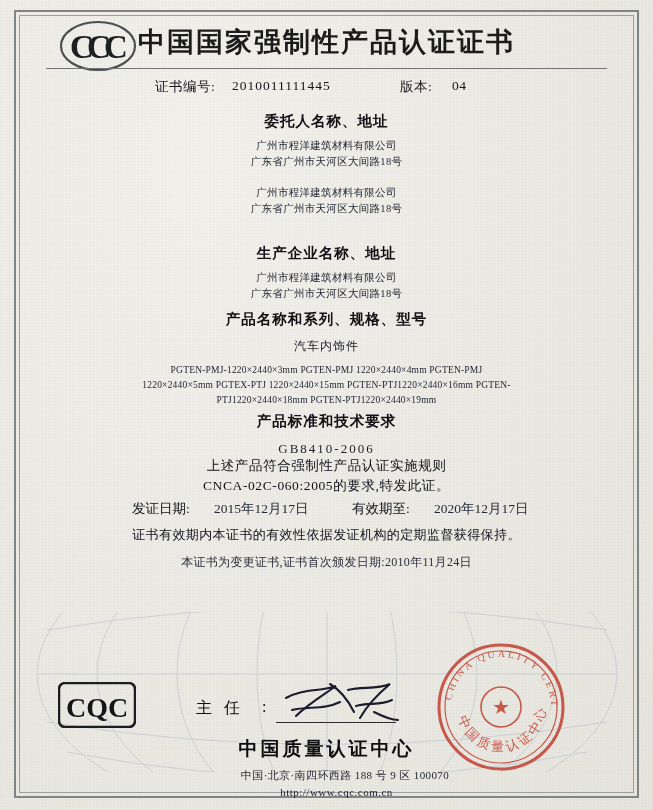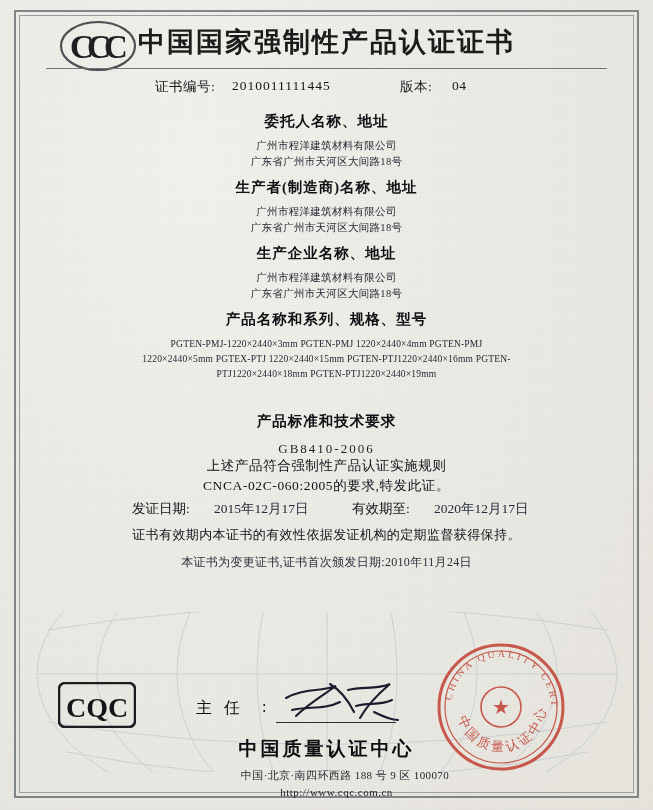--- a/index.html
+++ b/index.html
@@ -315,33 +315,33 @@
     <span class="version-value">04</span>
   </div>
 
   <div class="block" style="top:112px">
     <div class="sec-title">委托人名称、地址</div>
     <div class="sec-line" style="margin-top:7px">广州市程洋建筑材料有限公司</div>
     <div class="sec-line">广东省广州市天河区大间路18号</div>
   </div>
 
   <div class="block" style="top:178px">
-    <div class="sec-title">生产者(制造商)名称、地址</div>
     <div class="sec-line" style="margin-top:7px">广州市程洋建筑材料有限公司</div>
     <div class="sec-line">广东省广州市天河区大间路18号</div>
   </div>
 
   <div class="block" style="top:244px">
     <div class="sec-title">生产企业名称、地址</div>
     <div class="sec-line" style="margin-top:7px">广州市程洋建筑材料有限公司</div>
     <div class="sec-line">广东省广州市天河区大间路18号</div>
   </div>
 
   <div class="block" style="top:310px">
     <div class="sec-title">产品名称和系列、规格、型号</div>
+    <div class="prod-name" style="margin-top:9px">汽车内饰件</div>
     <div class="spec-line" style="margin-top:8px">PGTEN-PMJ-1220×2440×3mm PGTEN-PMJ 1220×2440×4mm PGTEN-PMJ</div>
     <div class="spec-line">1220×2440×5mm PGTEX-PTJ 1220×2440×15mm PGTEN-PTJ1220×2440×16mm PGTEN-</div>
     <div class="spec-line">PTJ1220×2440×18mm PGTEN-PTJ1220×2440×19mm</div>
   </div>
 
   <div class="block" style="top:412px">
     <div class="sec-title">产品标准和技术要求</div>
     <div class="std-value" style="margin-top:10px">GB8410-2006</div>
   </div>
 

